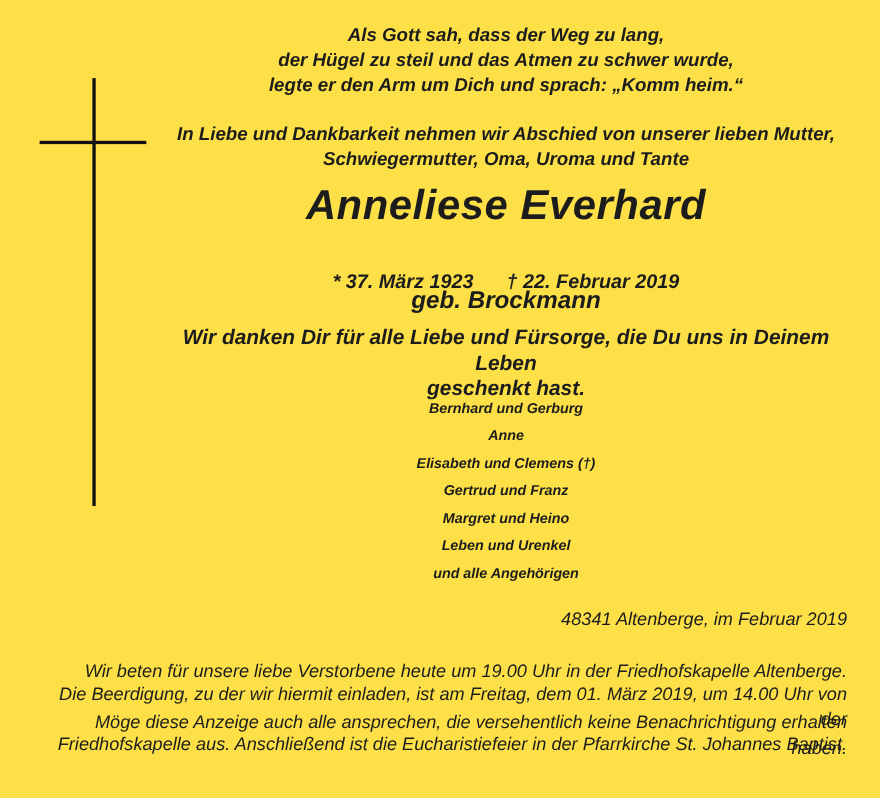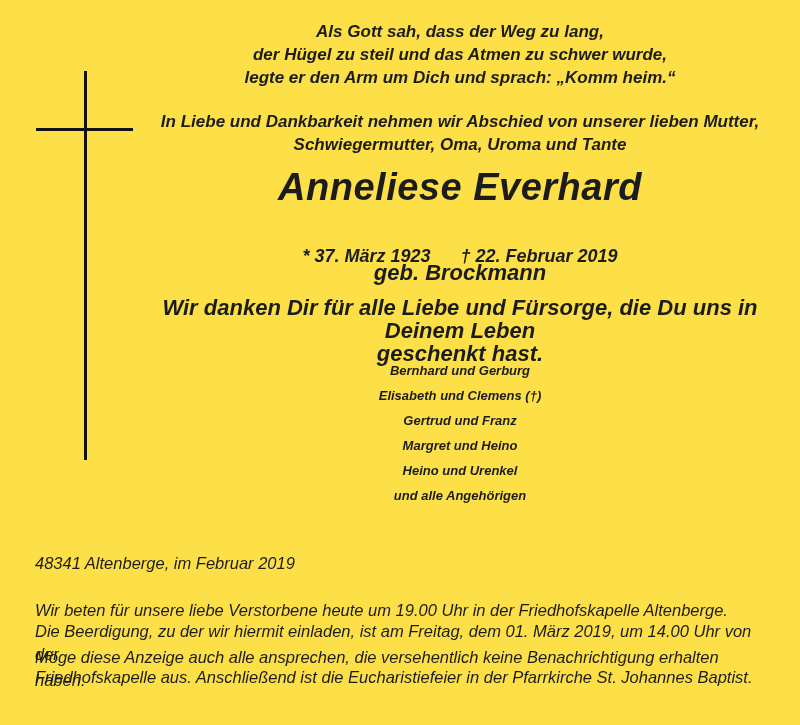--- a/index.html
+++ b/index.html
@@ -55,34 +55,34 @@
     margin-top: 42px;
   }
   .dates {
     top: 246px;
     font-size: 18px;
     font-weight: 600;
   }
   .dates .death-date { margin-left: 30px; text-align: right; }
   .thanks {
     top: 296px;
-    font-size: 22px;
+    font-size: 19px;
     line-height: 23px;
     font-weight: 600;
   }
   .family {
     top: 358px;
     font-size: 13px;
     line-height: 25px;
     font-weight: 700;
   }
   .leftblock {
     position: absolute;
     left: 35px; right: 30px;
-    text-align: left;
+    text-align: right;
     font-size: 16.5px;
     line-height: 23px;
     font-weight: 500;
   }
   .place-date { top: 552px; }
   .prayer     { top: 588px; margin-top: 11px; }
   .burial     { top: 620px; }
   .closing    { top: 646px; }
 </style>
 </head>
@@ -114,24 +114,25 @@
     <span>* 37. März 1923</span><span class="death-date">† 22. Februar 2019</span>
   </div>
 
   <div class="centered thanks">
     <div>Wir danken Dir für alle Liebe und Fürsorge, die Du uns in Deinem Leben</div>
     <div>geschenkt hast.</div>
   </div>
 
   <div class="centered family">
     <div>Bernhard und Gerburg</div>
+    <div>Anne</div>
     <div>Elisabeth und Clemens (†)</div>
     <div>Gertrud und Franz</div>
     <div>Margret und Heino</div>
-    <div>Heino und Urenkel</div>
+    <div>Leben und Urenkel</div>
     <div>und alle Angehörigen</div>
   </div>
 
   <div class="leftblock place-date">48341 Altenberge, im Februar 2019</div>
 
   <div class="leftblock prayer">Wir beten für unsere liebe Verstorbene heute um 19.00 Uhr in der Friedhofskapelle Altenberge.</div>
 
   <div class="leftblock burial">
     <div>Die Beerdigung, zu der wir hiermit einladen, ist am Freitag, dem 01. März 2019, um 14.00 Uhr von der</div>
     <div>Friedhofskapelle aus. Anschließend ist die Eucharistiefeier in der Pfarrkirche St. Johannes Baptist.</div>

